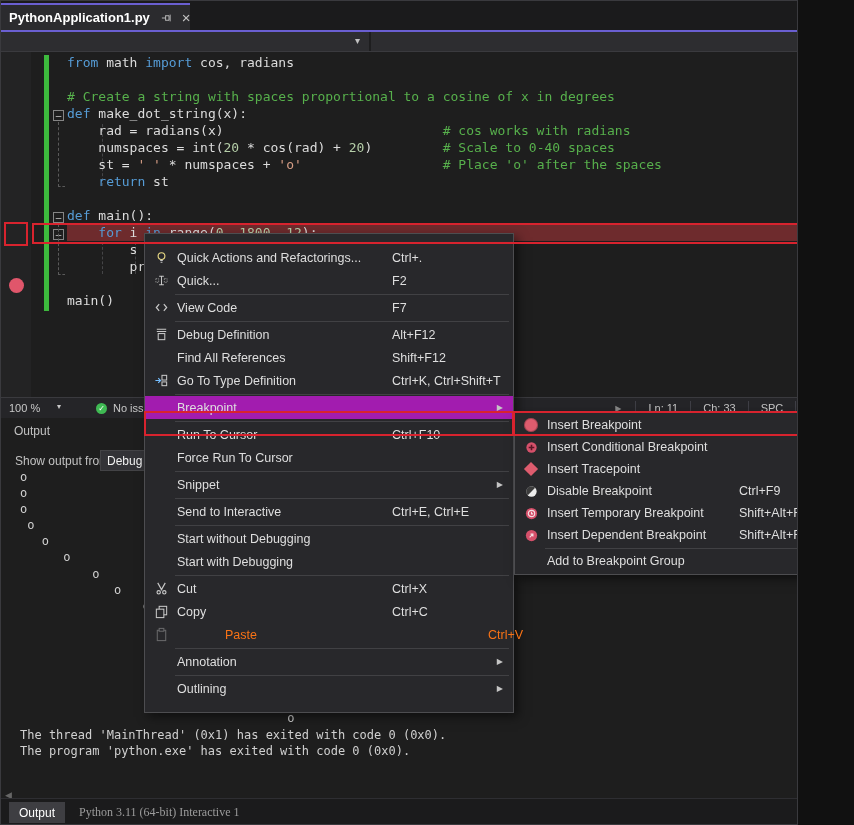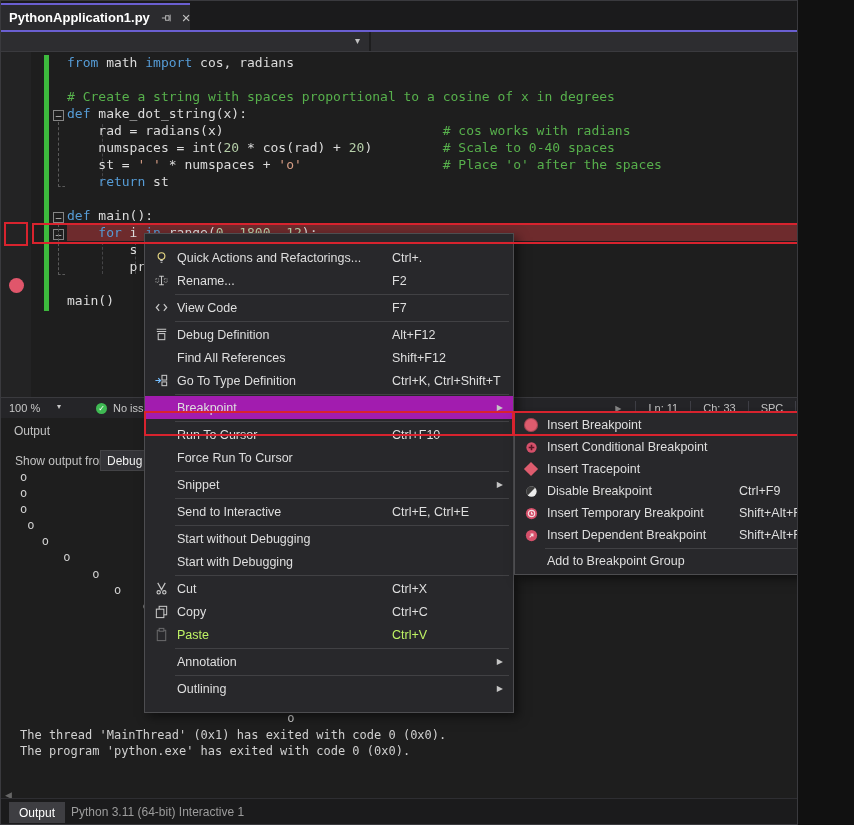--- a/index.html
+++ b/index.html
@@ -52,30 +52,30 @@
   #out-pre{left:19px;top:51px;font-family:"DejaVu Sans Mono","Liberation Mono",monospace;
            font-size:12px;line-height:16.1px;color:#d0d0d0;white-space:pre;}
   #vscroll{left:839px;top:2px;width:14px;height:368px;background:#262628;}
   #vthumb{position:absolute;left:2px;top:270px;width:10px;height:76px;background:#4d4d52;}
   .scroll-arr{position:absolute;left:0;width:14px;text-align:center;color:#8a8a8a;font-size:8px;}
   #hscroll-left{left:4px;top:372px;color:#666;font-size:9px;}
   
   #panel-tabs{left:0;top:797px;width:854px;height:28px;background:#1b1b1c;border-top:1px solid #2e2e32;box-sizing:border-box;}
   #ptab-active{position:absolute;left:8px;top:3px;height:21px;background:#3e3e42;color:#ffffff;
                font-size:12px;display:flex;align-items:center;padding:0 10px;}
-  #ptab-inactive{position:absolute;left:70px;top:6px;color:#9c9c9c;font-size:12px;}
+  #ptab-inactive{position:absolute;left:78px;top:6px;color:#9c9c9c;font-size:12px;font-family:Liberation Serif, serif;}
   
   .menu{position:absolute;background:#28282b;border:1px solid #4d4d50;box-shadow:4px 4px 10px rgba(0,0,0,.5);
         padding:12px 0;box-sizing:border-box;z-index:20;}
   #ctx-menu{left:143px;top:232px;width:370px;}
   #bp-submenu{left:513px;top:410px;width:325px;z-index:21;padding:2px 0;}
   .menu-item{height:23px;display:flex;align-items:center;color:#dfdfdf;font-size:12.5px;padding-right:6px;}
   #bp-submenu .menu-item{height:22px;}
   .menu-item.hi{background:#a21caf;justify-content:space-between;}
-  .menu-item.dis{color:#bef264;}
+  .menu-item.dis{color:#f97316;gap:48px;}
   .menu-item.dis .mi-icon{opacity:.4;}
   .mi-icon{flex:0 0 32px;display:flex;justify-content:center;align-items:center;}
   .mi-label{flex:0 0 auto;width:215px;white-space:nowrap;}
   #bp-submenu .mi-label{width:192px;}
   .mi-short{flex:0 0 auto;white-space:nowrap;}
   .mi-arrow{margin-left:auto;font-size:8px;color:#c5c5c5;padding-right:4px;}
   .menu-sep{height:1px;background:#414144;margin:1.5px 4px 1.5px 30px;}
   .bpi-circle{width:14px;height:14px;border-radius:50%;background:#de5c6e;box-shadow:inset 0 0 0 1px rgba(0,0,0,.25);}
   .bpi-diamond{width:10px;height:10px;background:#de5c6e;transform:rotate(45deg);}
   
@@ -185,21 +185,21 @@
         <span class="mi-label">Quick Actions and Refactorings...</span>
         <span class="mi-short">Ctrl+.</span>
       </div>
       <div class="menu-item">
         <span class="mi-icon">
           <svg width="15" height="15" viewBox="0 0 16 16">
             <path d="M5.5 3.5h5M5.5 12.5h5M8 3.5v9" stroke="#c8c8c8" stroke-width="1.1" fill="none"></path>
             <path d="M2 6h3v4H2zM11 6h3v4h-3z" stroke="#8a8a8a" stroke-width="1" fill="none" stroke-dasharray="1.5 1"></path>
           </svg>
         </span>
-        <span class="mi-label">Rename...</span>
+        <span class="mi-label">Quick...</span>
         <span class="mi-short">F2</span>
       </div>
       <div class="menu-sep"></div>
       <div class="menu-item">
         <span class="mi-icon">
           <svg width="15" height="15" viewBox="0 0 16 16">
             <path d="M5.5 4.5L2.5 8l3 3.5M10.5 4.5l3 3.5-3 3.5" stroke="#c8c8c8" stroke-width="1.3" fill="none"></path>
           </svg>
         </span>
         <span class="mi-label">View Code</span>

